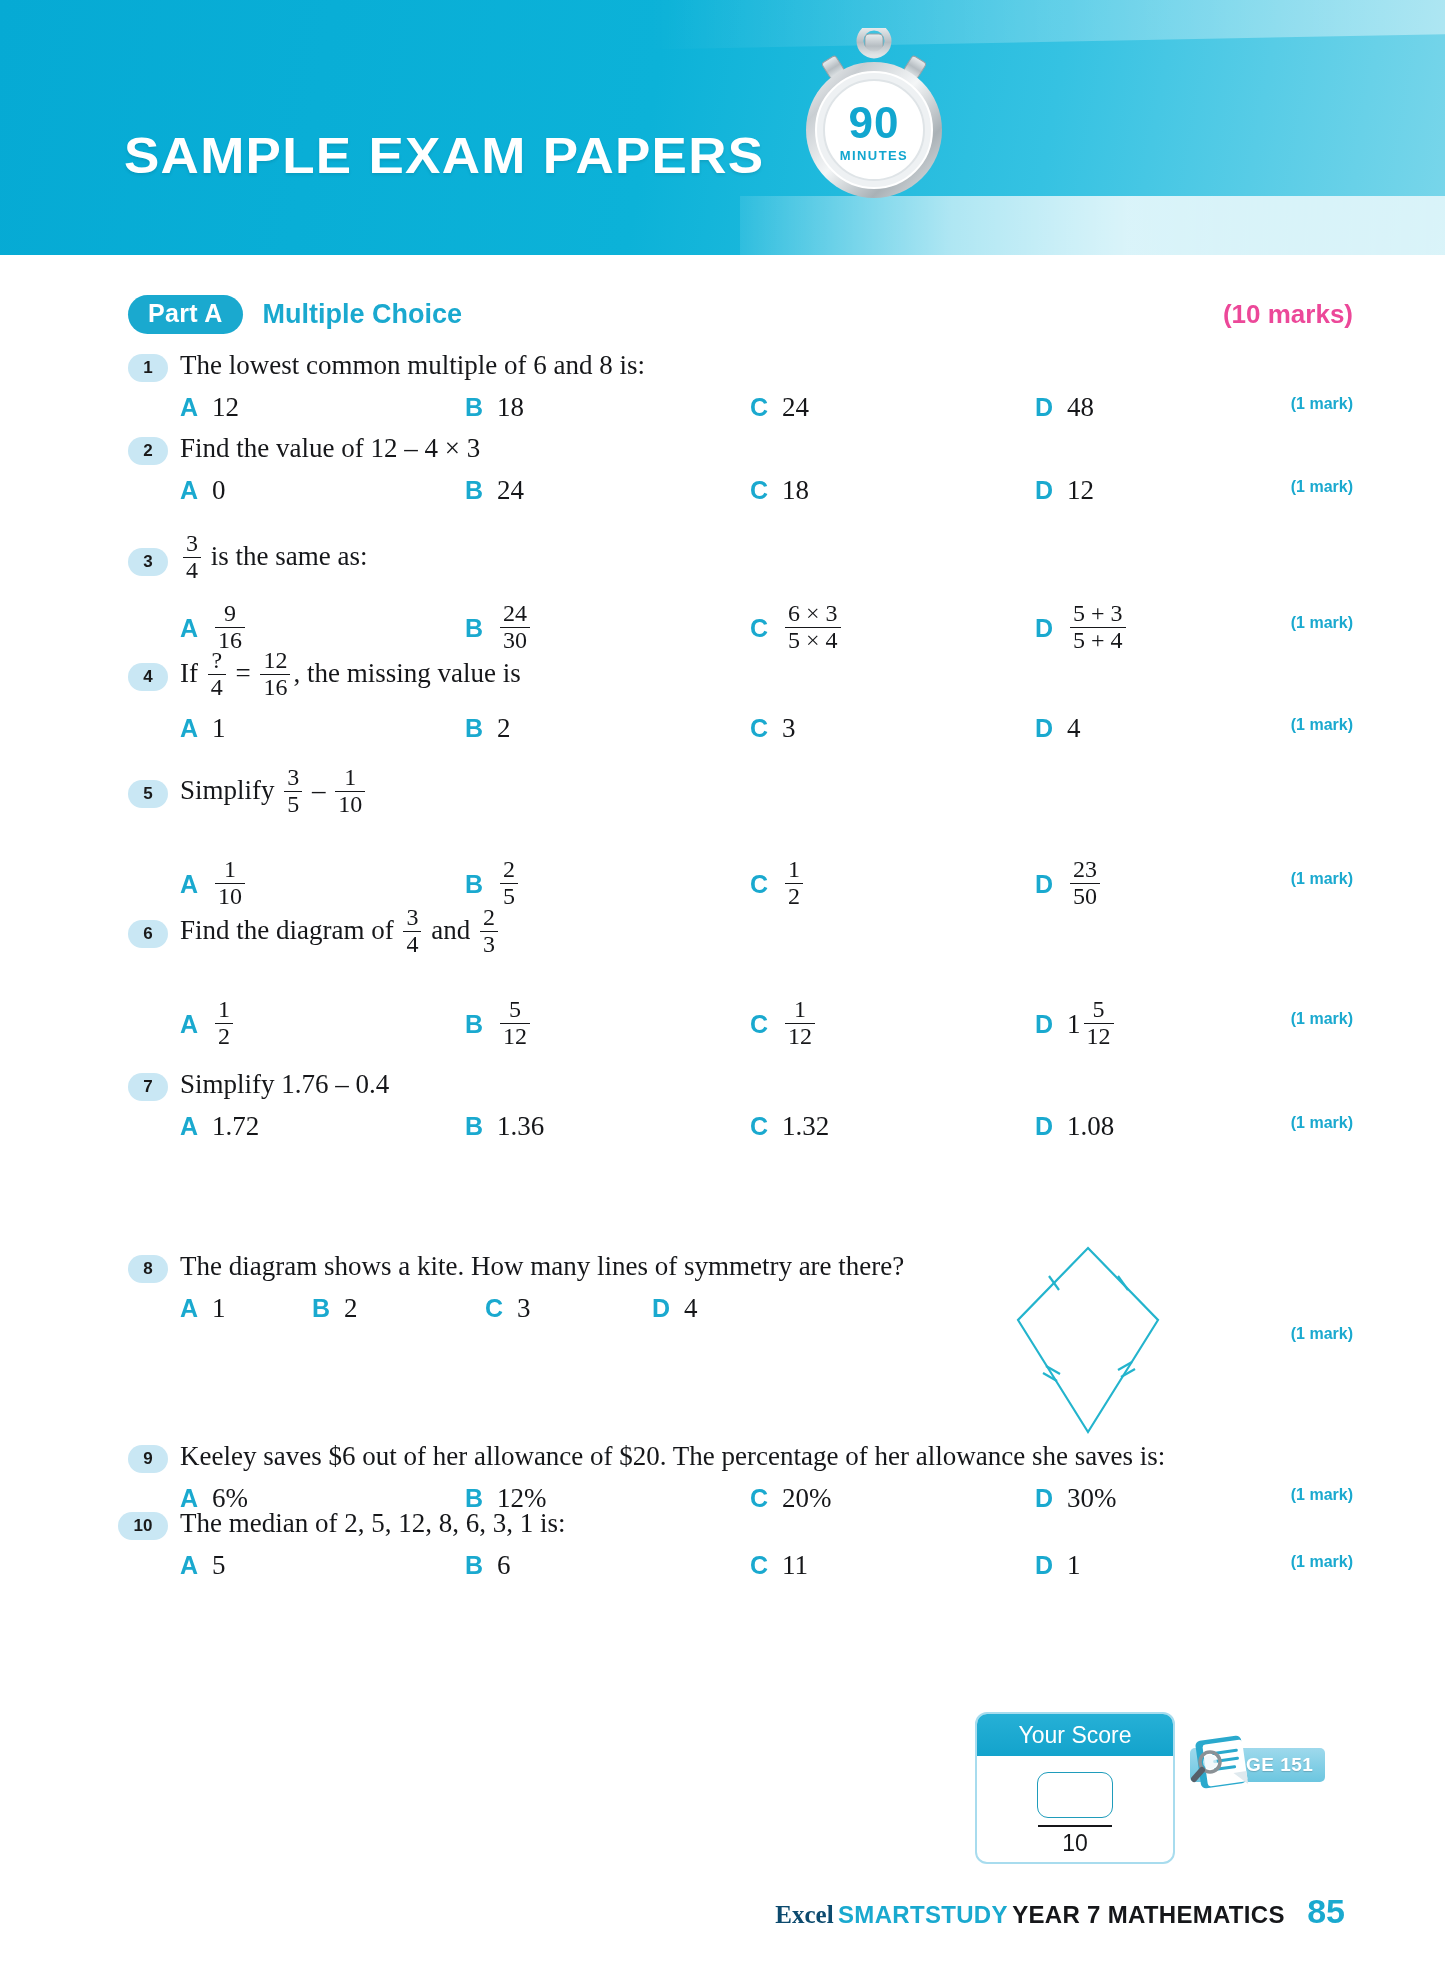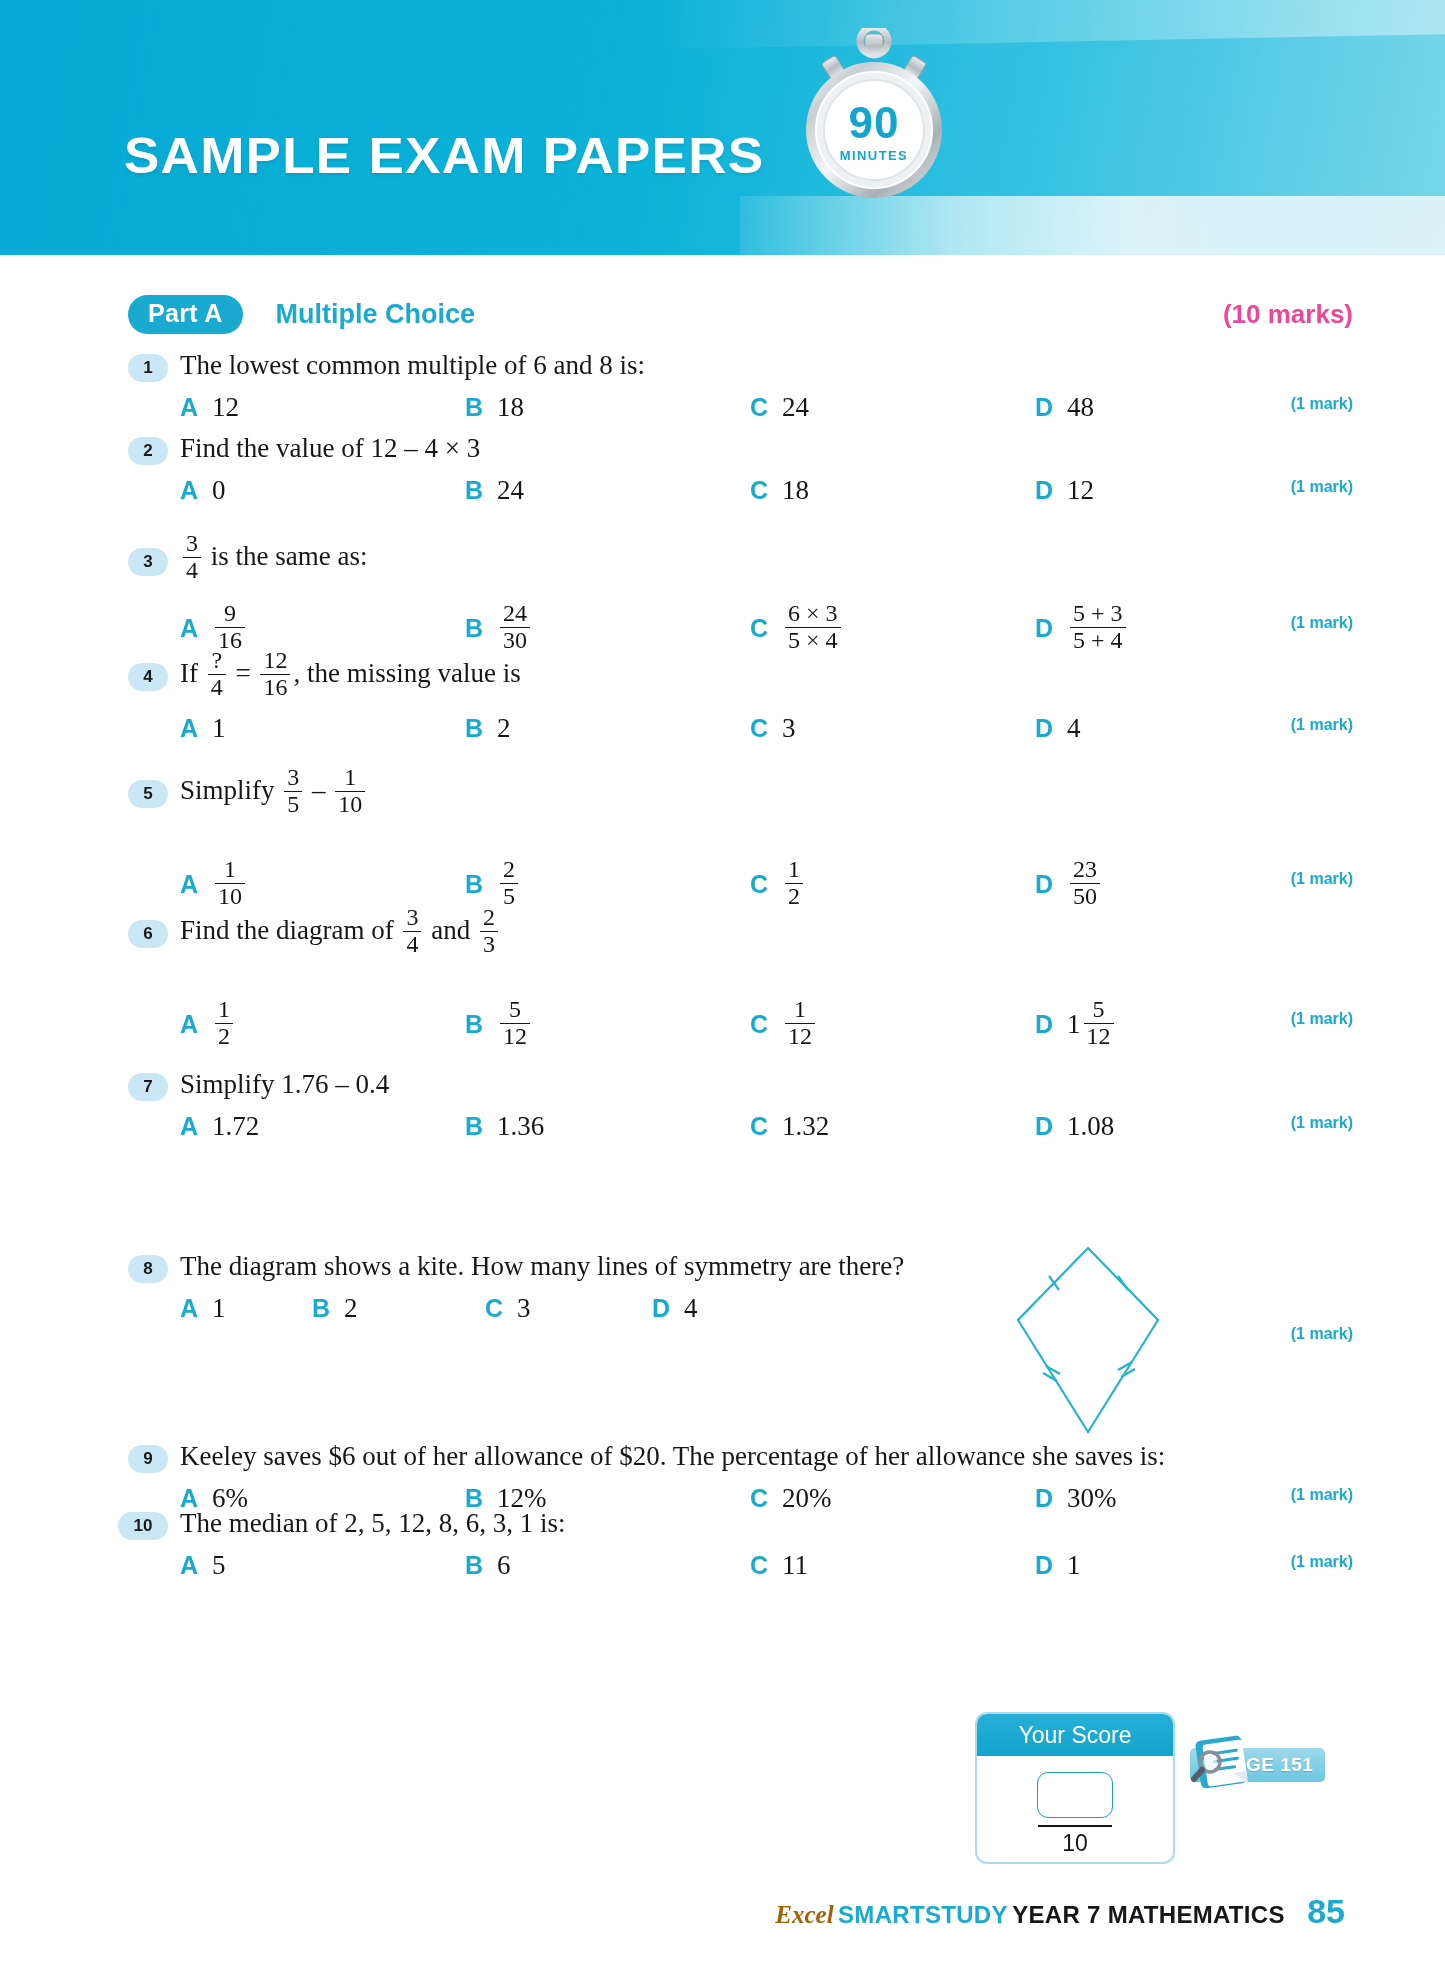--- a/index.html
+++ b/index.html
@@ -84,21 +84,21 @@
     border-radius: 20px;
     padding: 4px 20px 6px 20px;
     font-family: "Liberation Sans", sans-serif;
     font-weight: bold;
     font-size: 25px;
     letter-spacing: 0.3px;
     vertical-align: middle;
   }
   .part-title {
     display: inline-block;
-    margin-left: 29px;
+    margin-left: 16px;
     color: #1aa9cf;
     font-family: "Liberation Sans", sans-serif;
     font-weight: bold;
     font-size: 27px;
     vertical-align: middle;
   }
   .part-marks {
     position: absolute;
     right: 0; top: 4px;
     color: #ec4899;
@@ -241,23 +241,22 @@
   .footer {
     position: absolute;
     left: 0; top: 1892px;
     width: 1345px;
     text-align: right;
     font-family: "Liberation Sans", sans-serif;
   }
   .f-excel {
     font-family: "Liberation Serif", serif;
     font-weight: bold;
-    font-style: italic;
     font-size: 25px;
-    color: #a16207;
+    color: #0c4a6e;
     margin-left: 48px;
   }
   .f-smart { font-weight: bold; font-size: 24px; color: #1aa9cf; letter-spacing: 0.3px; }
   .f-year { font-weight: bold; font-size: 24px; color: #16171a; letter-spacing: 0.3px; }
   .f-page { font-weight: bold; font-size: 34px; color: #1aa9cf; margin-left: 18px; }
 </style>
 </head>
 <body>
 
 <div class="header">

